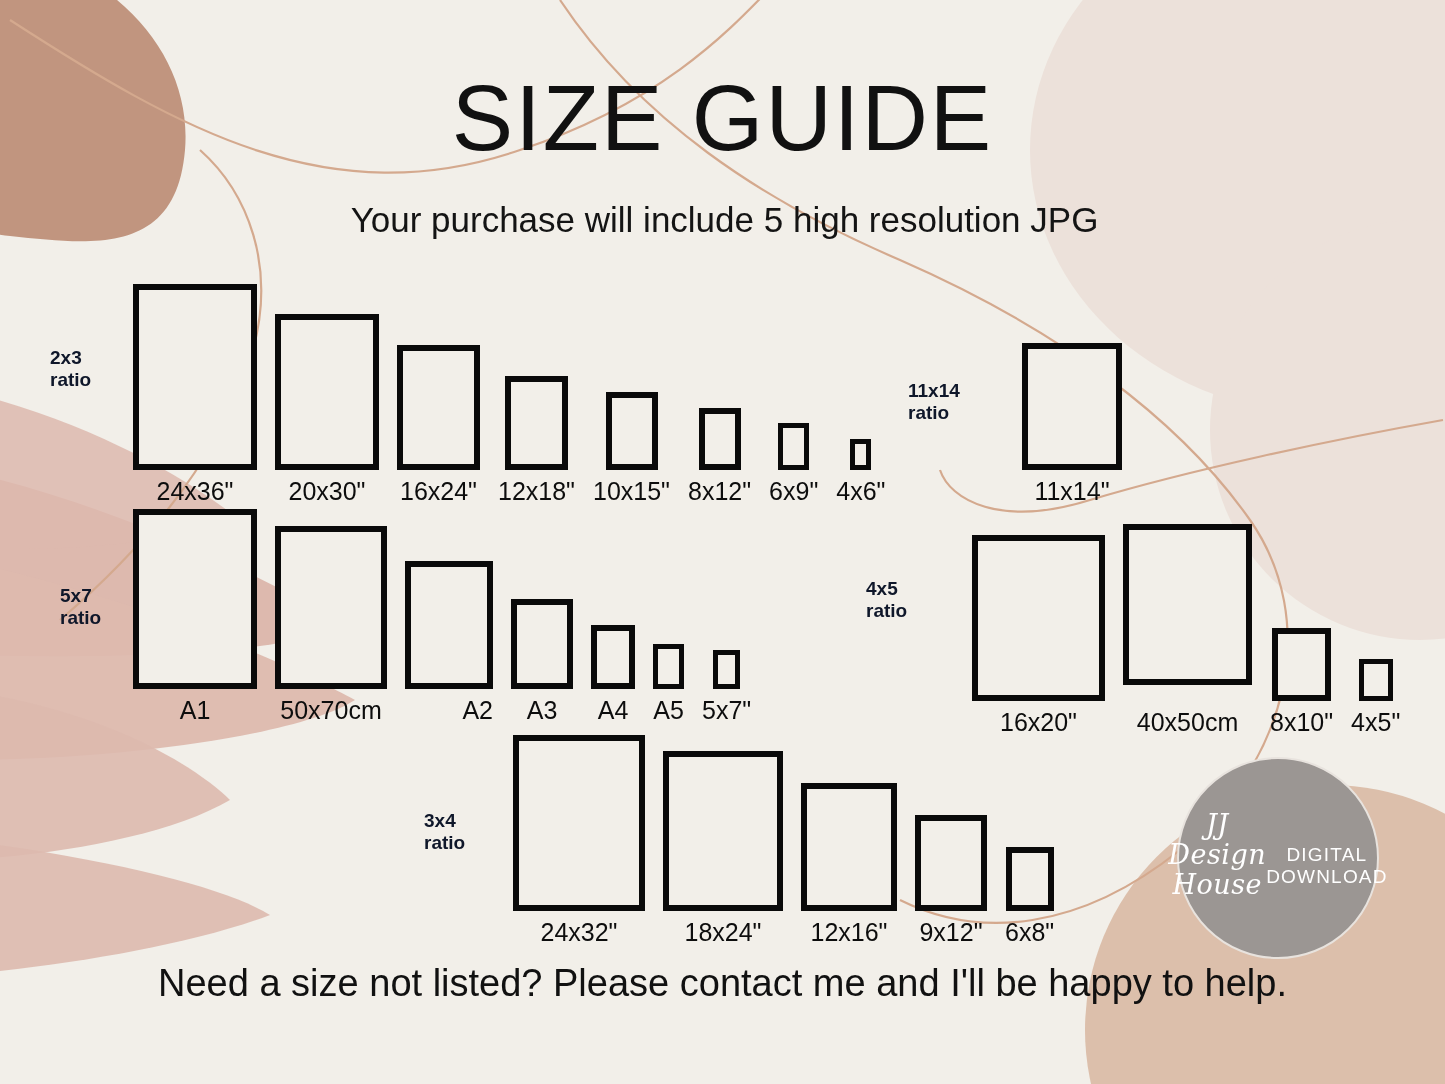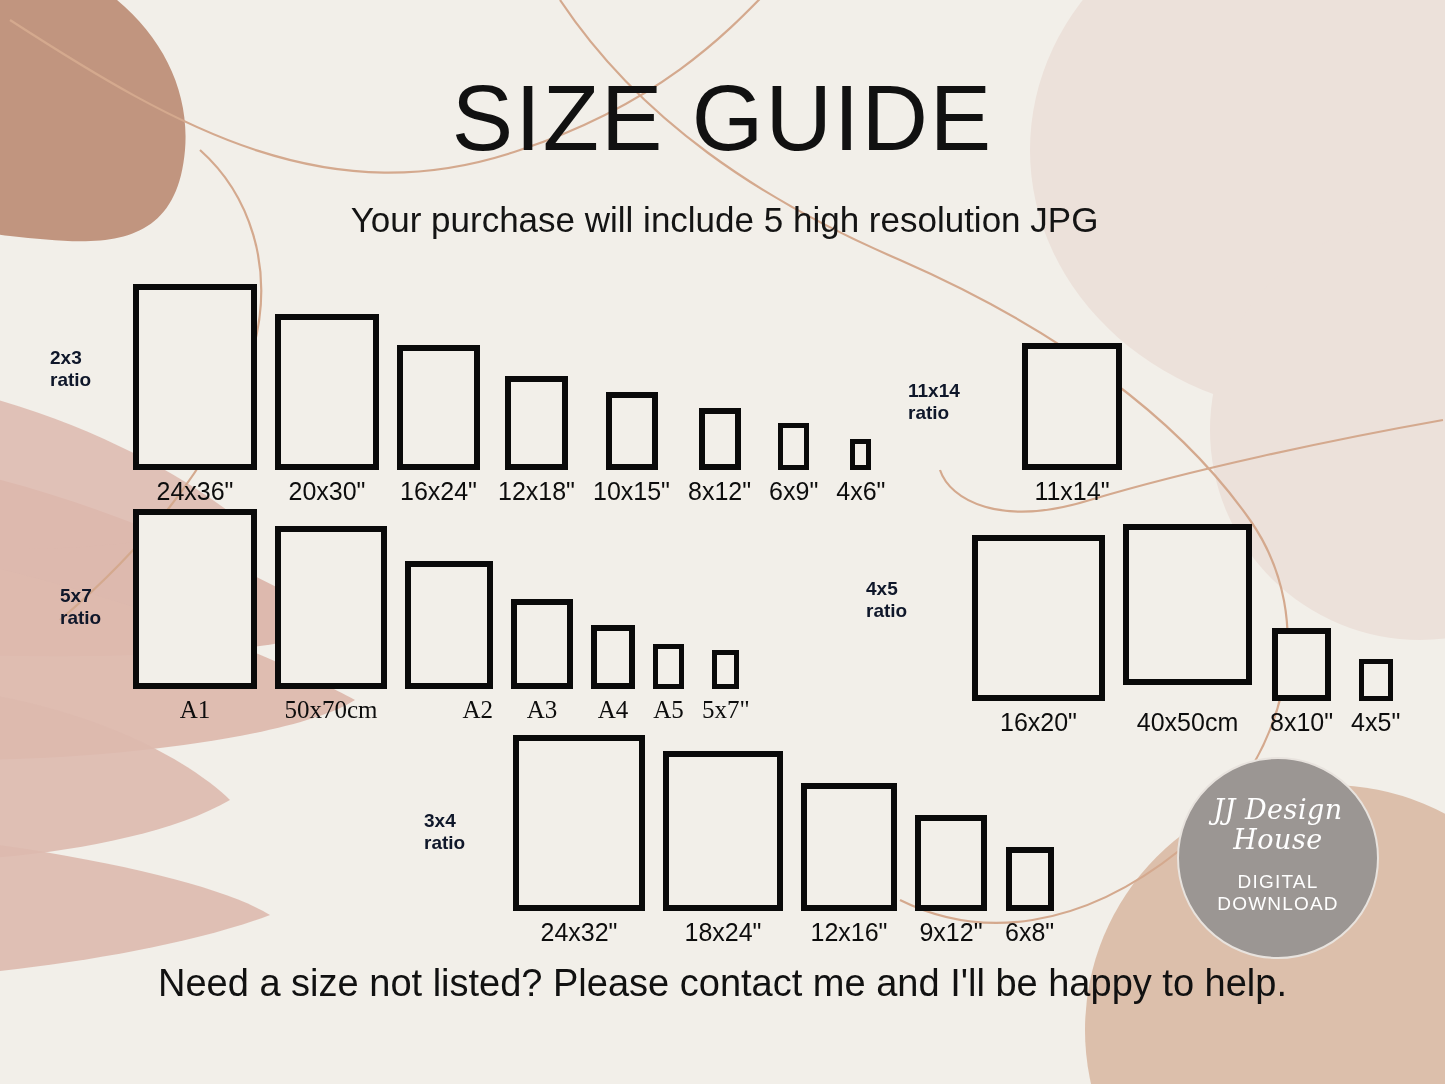--- a/index.html
+++ b/index.html
@@ -120,21 +120,21 @@
     position: absolute;
     left: 1177px;
     top: 757px;
     width: 198px;
     height: 198px;
     border-radius: 50%;
     background: #9b9693;
     border: 2px solid #e8e3de;
     z-index: 5;
     display: flex;
-    flex-direction: column;
+    flex-direction: row;
     align-items: center;
     justify-content: center;
     color: #ffffff;
   }
   .badge-script {
     font-family: "DejaVu Serif", serif;
     font-style: italic;
     font-size: 27px;
     line-height: 1.12;
     text-align: center;
@@ -236,21 +236,21 @@
               <div class="frame-box" style="width: 100px; height: 127px;"></div>
               <div class="frame-label">11x14"</div>
             </div>
           </div>
         </div>
         <div class="ratio-group">
           <div class="ratio-label" style="left: 60px; top: 585px;">
             <div>5x7</div>
             <div>ratio</div>
           </div>
-          <div class="frames" style="left: 124px; top: 509px; font-family: Liberation Serif, serif;">
+          <div class="frames" style="left: 124px; top: 509px;">
             <div class="frame-cell" style="padding-left: 9px; padding-right: 9px;">
               <div class="frame-box" style="width: 124px; height: 180px;"></div>
               <div class="frame-label">A1</div>
             </div>
             <div class="frame-cell" style="padding-left: 9px; padding-right: 9px;">
               <div class="frame-box" style="width: 112px; height: 163px;"></div>
               <div class="frame-label">50x70cm</div>
             </div>
             <div class="frame-cell" style="padding-left: 9px; padding-right: 9px; align-items: flex-end;">
               <div class="frame-box" style="width: 88px; height: 128px;"></div>

